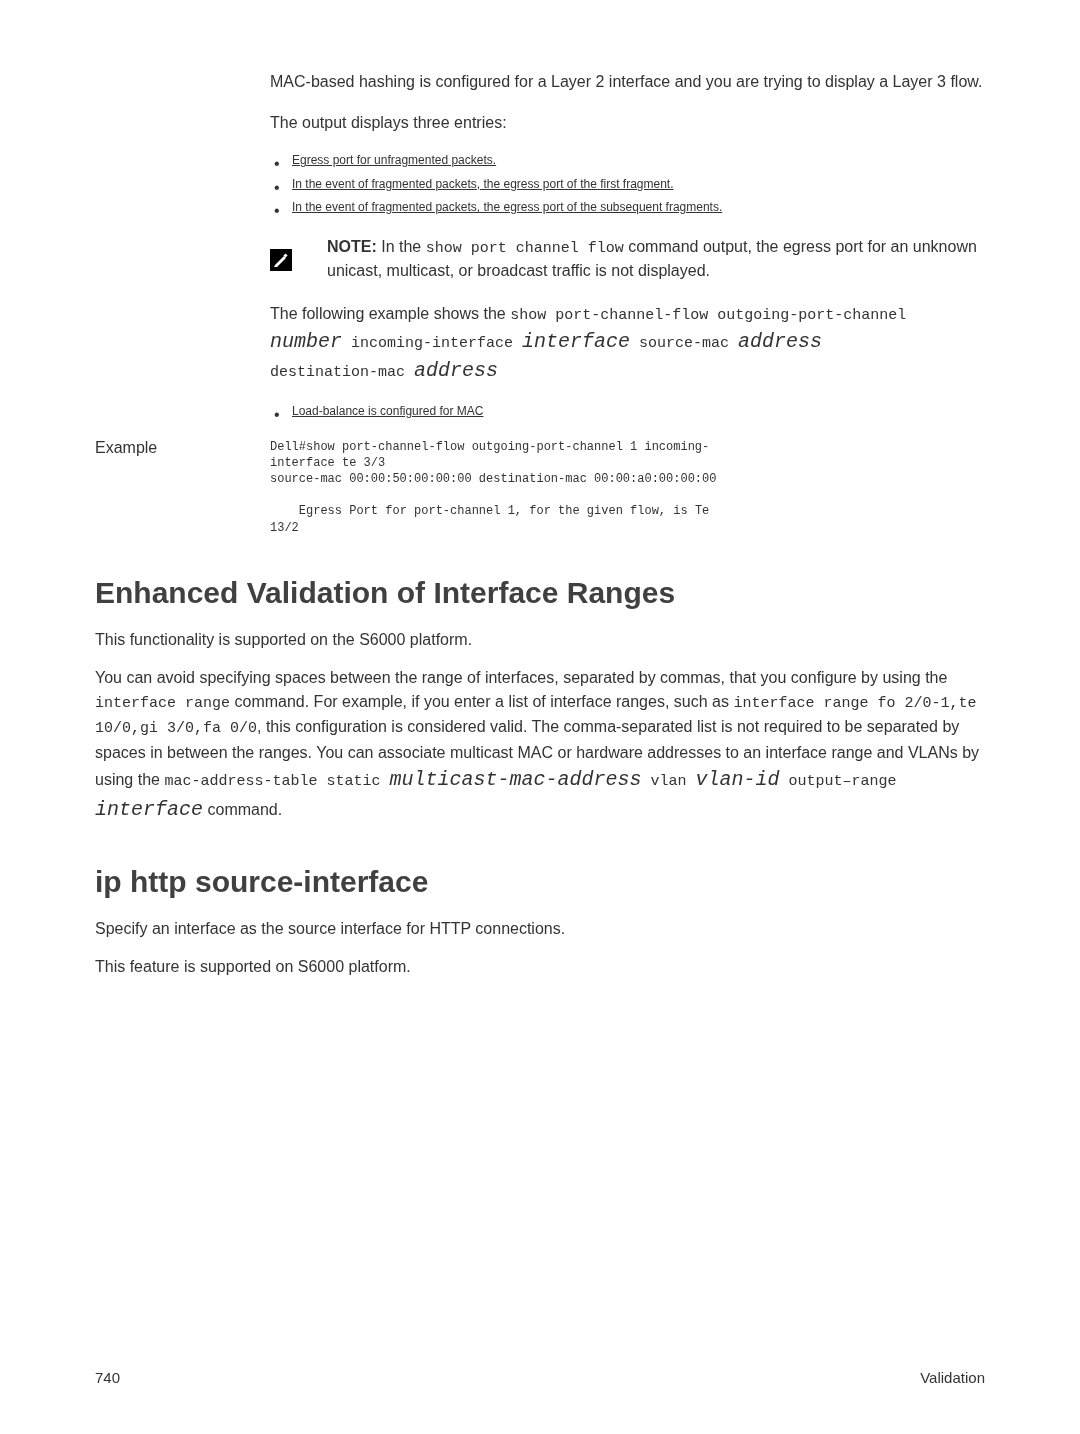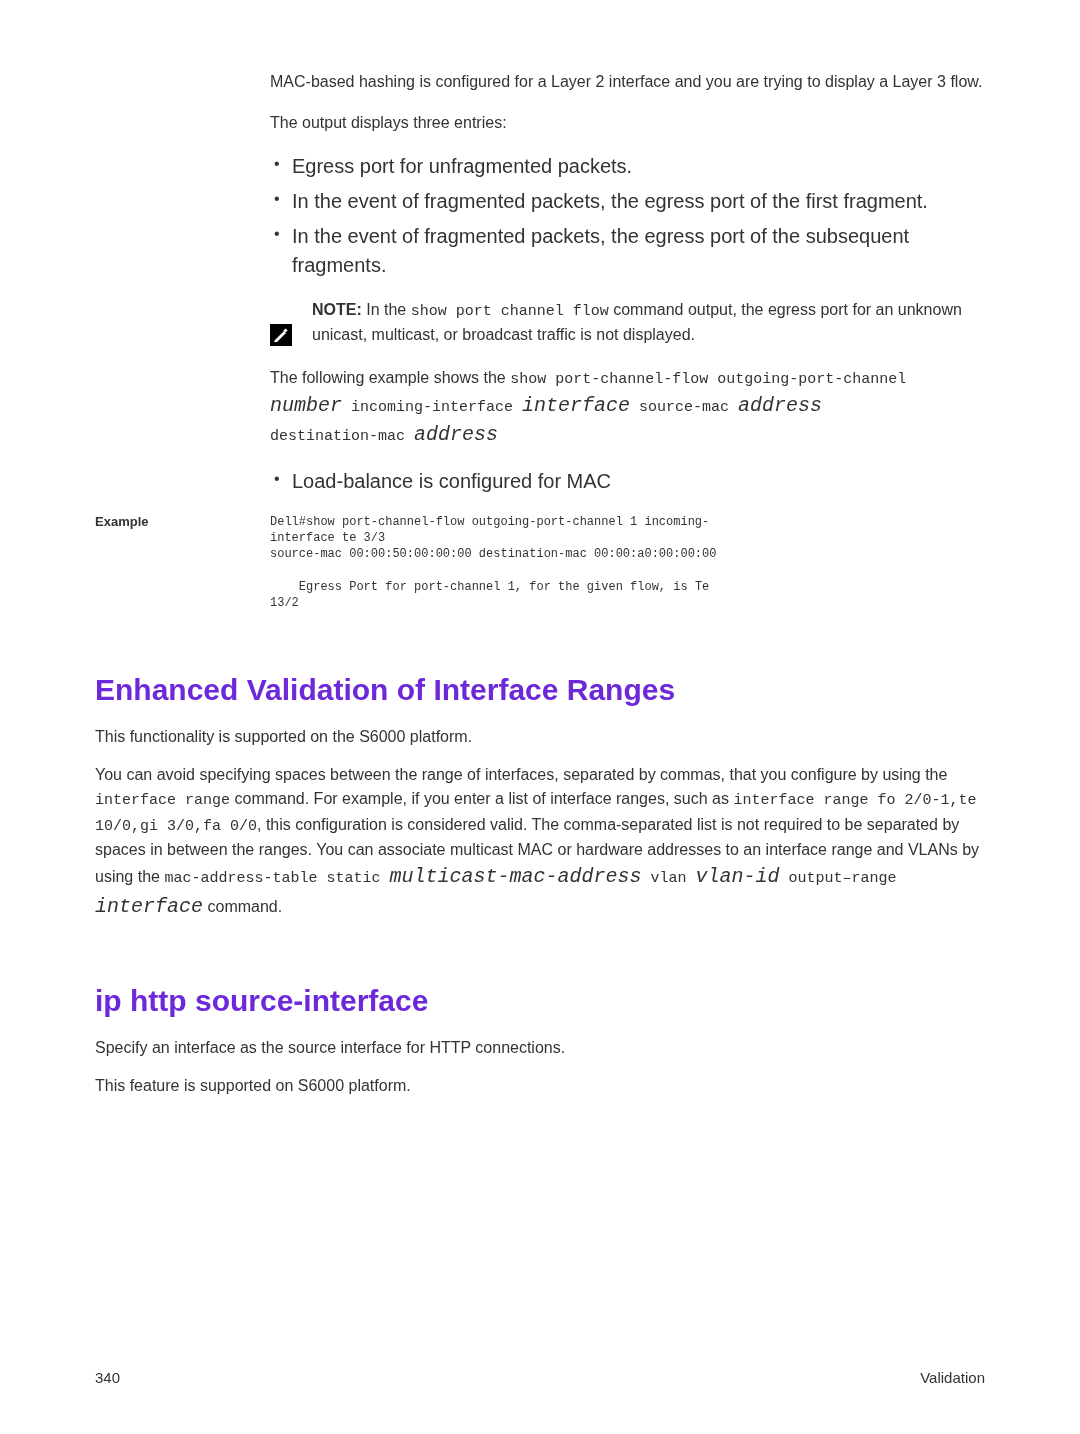--- a/index.html
+++ b/index.html
@@ -1,33 +1,33 @@
 <!DOCTYPE html>
 <html><head>
   <meta charset="utf-8">
   <style>
     * { margin: 0; padding: 0; box-sizing: border-box; }
     body { font-family: Arial, Helvetica, sans-serif; background: #fff; width: 1080px; height: 1434px; position: relative; color: #333; }
     .page { padding: 70px 95px 60px 95px; }
     .indented-content { margin-left: 175px; }
     .paragraph { font-size: 16px; line-height: 1.45; margin-bottom: 18px; }
     ul { list-style: none; padding: 0; margin: 0 0 18px 0; }
-    ul li { position: relative; padding-left: 22px; font-size: 20px; line-height: 1.45; margin-bottom: 6px; }
+    ul li { position: relative; padding-left: 22px; font-size: 12px; line-height: 1.45; margin-bottom: 6px; text-decoration: underline; }
     ul li::before { content: "•"; position: absolute; left: 4px; top: 0; font-size: 16px; }
-    .note-block { display: flex; align-items: flex-end; margin-bottom: 20px; gap: 20px; }
+    .note-block { display: flex; align-items: center; margin-bottom: 20px; gap: 35px; }
     .note-icon { display: inline-block; width: 22px; height: 22px; background: #000; position: relative; flex-shrink: 0; margin-top: 2px; }
     .note-icon svg { position: absolute; top: 0; left: 0; }
     .note-text { font-size: 16px; line-height: 1.45; }
     .note-label { font-weight: bold; }
     .mono { font-family: "Courier New", monospace; font-size: 15px; }
     .italic-mono { font-family: "Courier New", monospace; font-style: italic; font-size: 20px; }
     .example-row { display: flex; align-items: flex-start; margin-top: 8px; }
-    .example-label { width: 175px; flex-shrink: 0; font-weight: bold; font-size: 13px; }
+    .example-label { width: 175px; flex-shrink: 0; font-weight: normal; font-size: 16px; }
     .example-content { font-family: "Courier New", monospace; font-size: 12px; line-height: 1.35; white-space: pre-wrap; }
-    h2 { font-size: 30px; font-weight: bold; color: #6d28d9; margin-top: 62px; margin-bottom: 18px; }
+    h2 { font-size: 30px; font-weight: bold; color: #404040; margin-top: 40px; margin-bottom: 18px; }
     .body-text { font-size: 16px; line-height: 1.5; margin-bottom: 14px; }
     .footer { position: absolute; bottom: 48px; left: 95px; right: 95px; display: flex; justify-content: space-between; font-size: 15px; }
     .page-num { }
     .page-label { }
   </style>
 </head>
 <body>
 
 <div class="page">
   <div class="indented-content">
@@ -73,15 +73,15 @@
   <p class="body-text">
     <span>You can avoid specifying spaces between the range of interfaces, separated by commas, that you configure by using the </span><span class="mono">interface range</span><span> command. For example, if you enter a list of interface ranges, such as </span><span class="mono">interface range fo 2/0-1,te 10/0,gi 3/0,fa 0/0</span><span>, this configuration is considered valid. The comma-separated list is not required to be separated by spaces in between the ranges. You can associate multicast MAC or hardware addresses to an interface range and VLANs by using the </span><span class="mono">mac-address-table static </span><span class="italic-mono">multicast-mac-address</span><span class="mono"> vlan </span><span class="italic-mono">vlan-id</span><span class="mono"> output–range </span><span class="italic-mono">interface</span><span> command.</span>
   </p>
 
   <h2>ip http source-interface</h2>
   <p class="body-text">Specify an interface as the source interface for HTTP connections.</p>
   <p class="body-text">This feature is supported on S6000 platform.</p>
 </div>
 
 <div class="footer">
-  <span class="page-num">340</span>
+  <span class="page-num">740</span>
   <span class="page-label">Validation</span>
 </div>
 
 </body></html>

